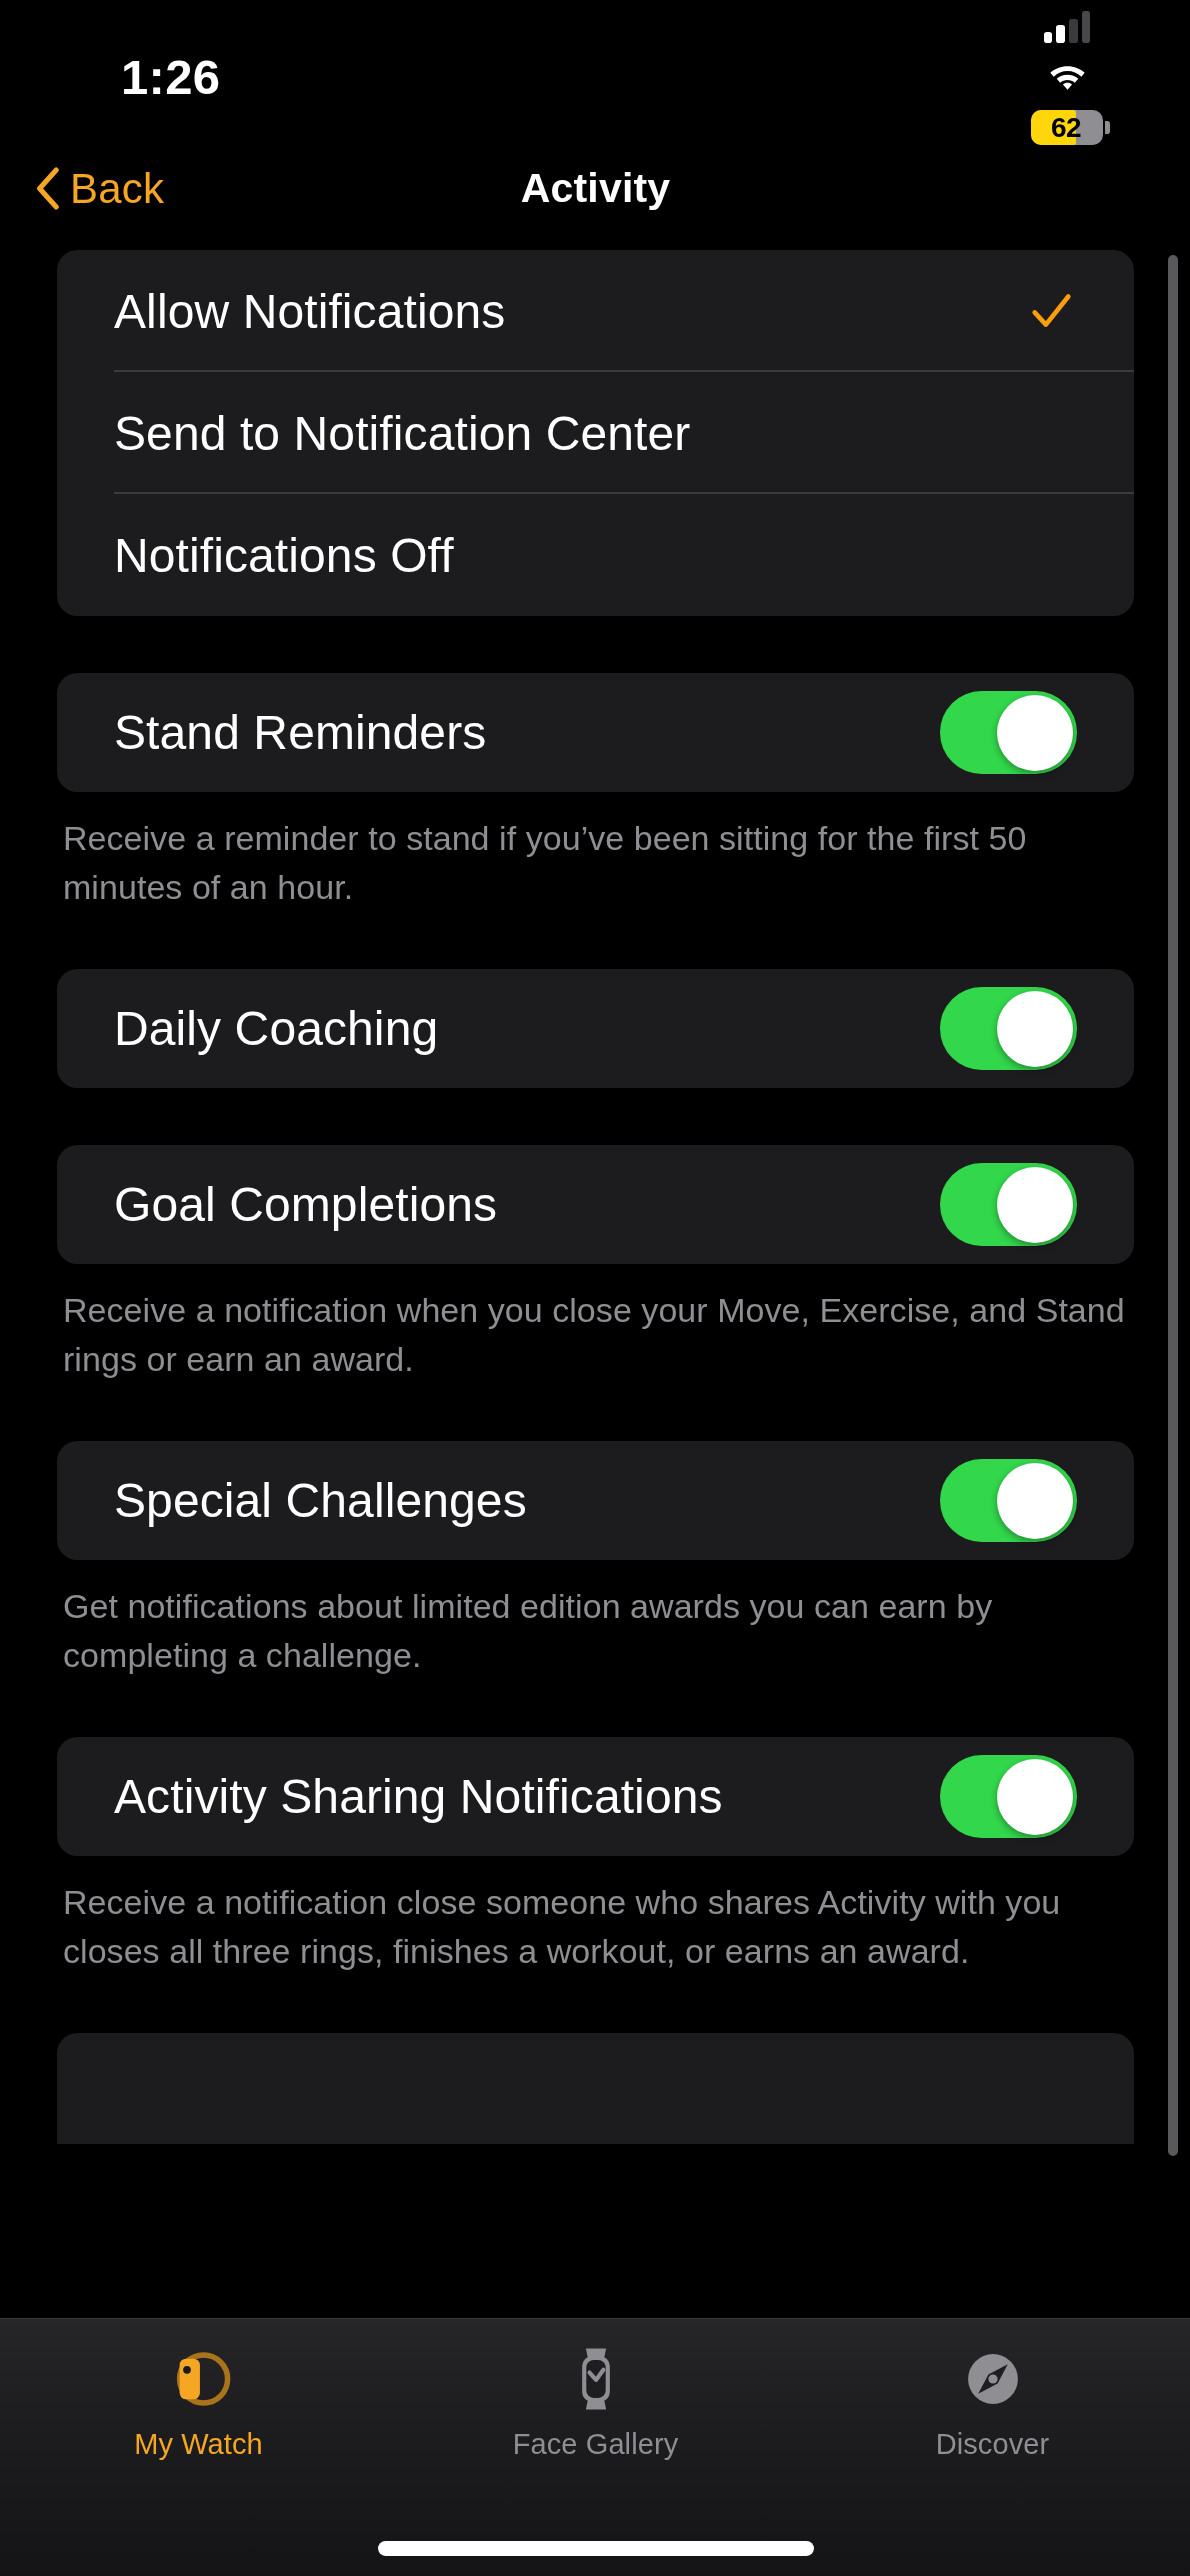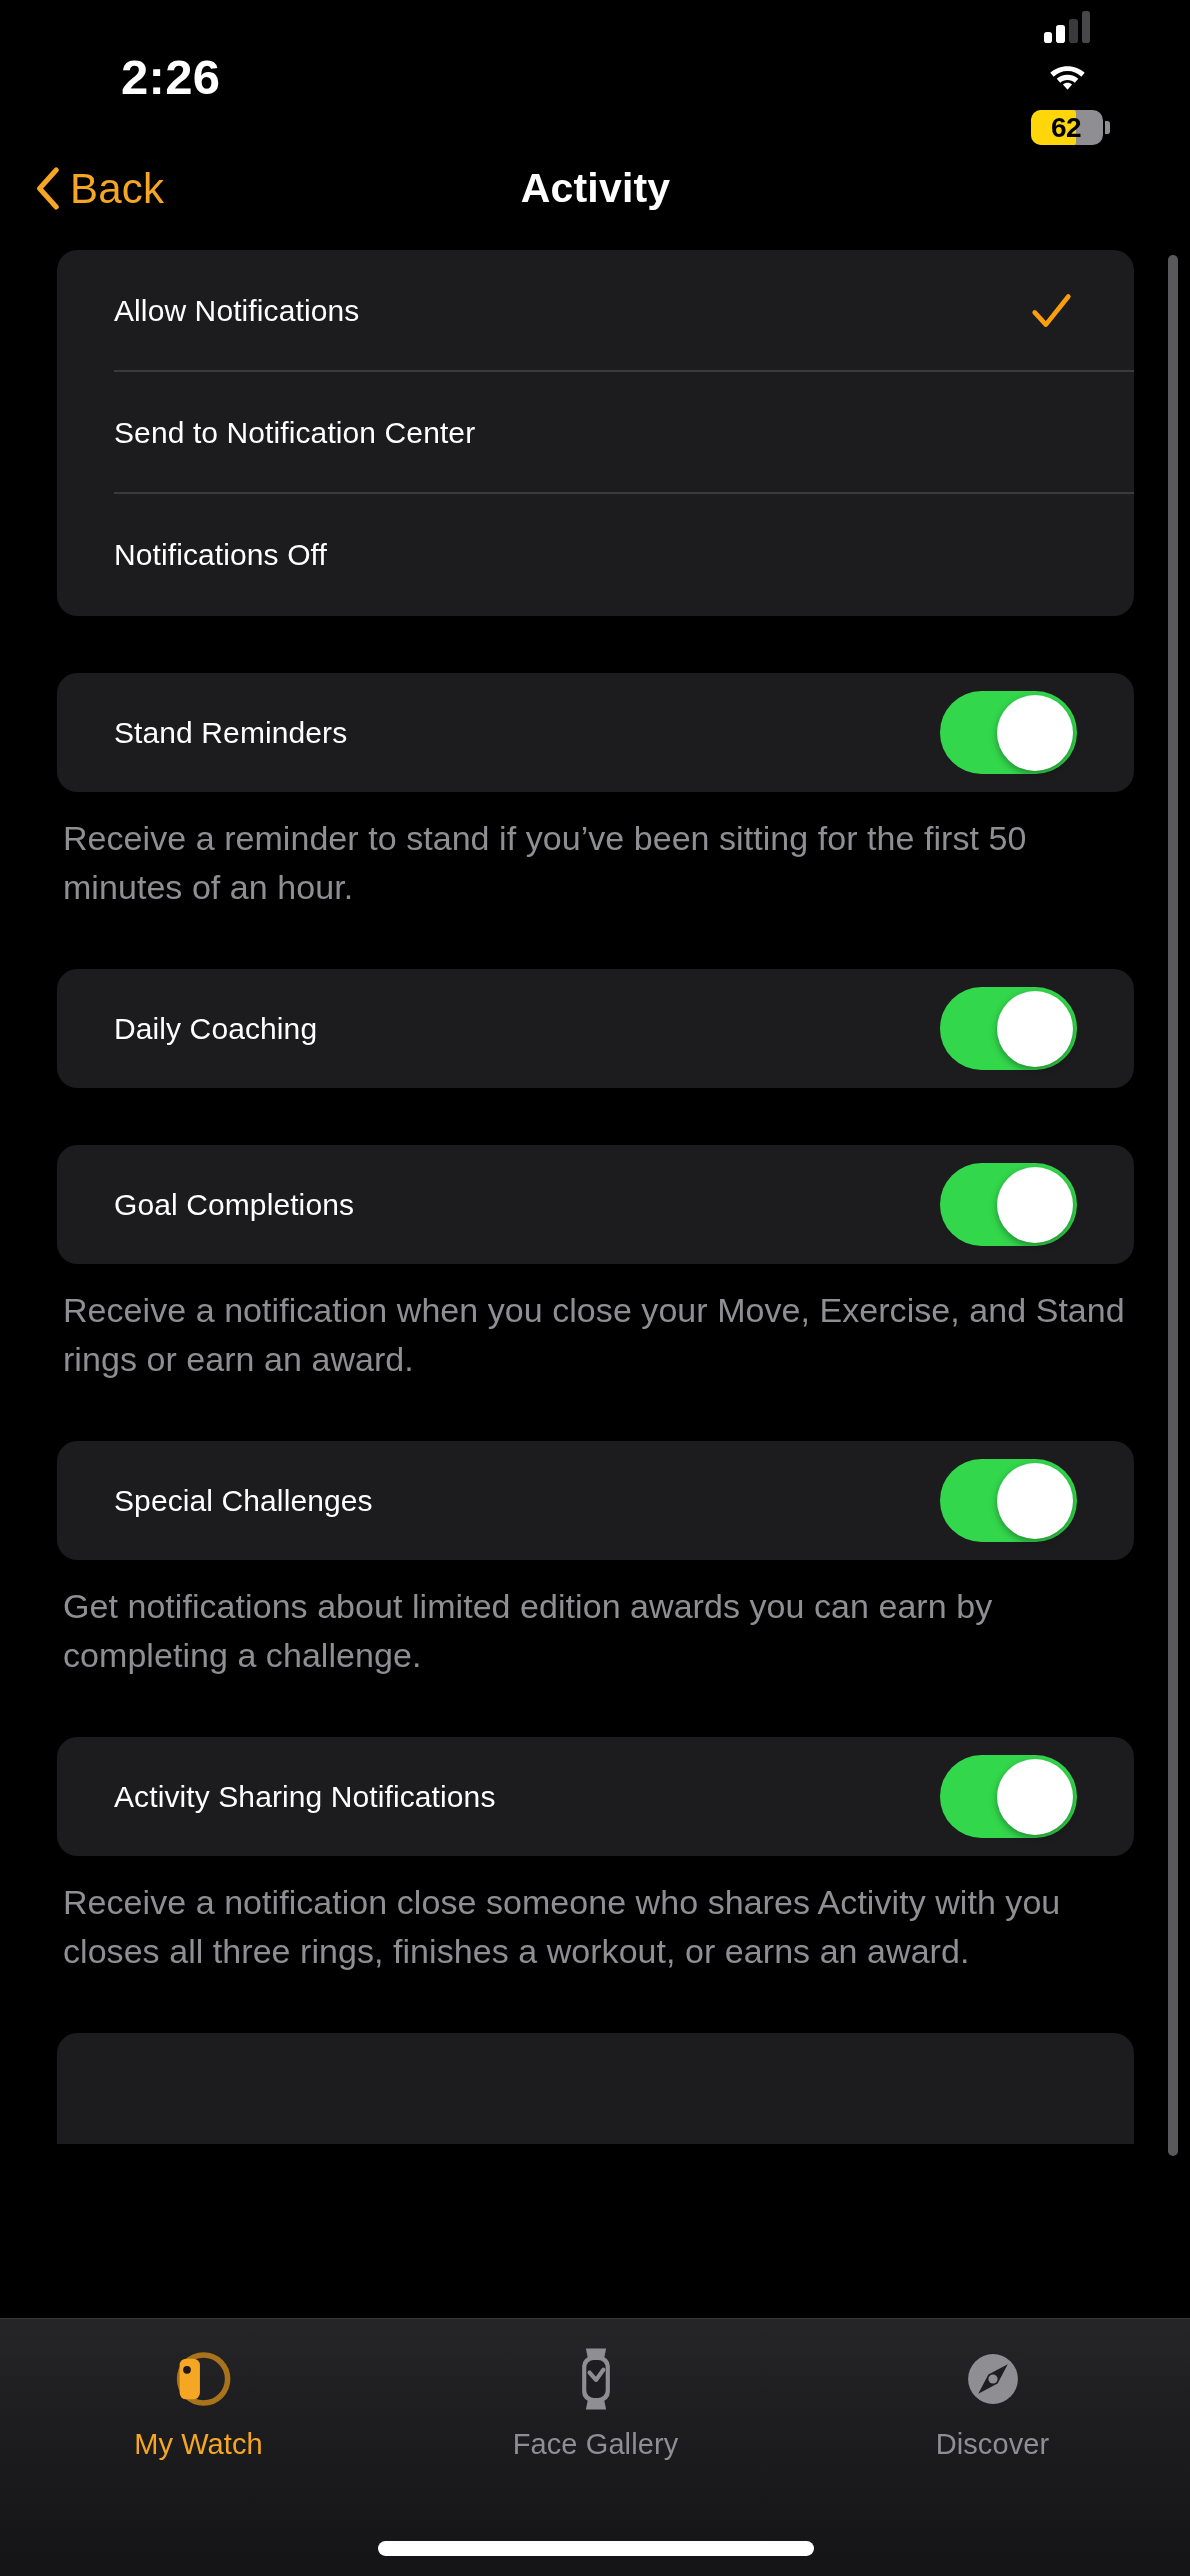--- a/index.html
+++ b/index.html
@@ -136,21 +136,21 @@
     position: relative;
     display:flex;
     align-items:center;
     justify-content: space-between;
     height: 122px;
     padding: 0 57px 0 57px;
     cursor: pointer;
   }
   .row-label {
     color:#fff;
-    font-size: 30px;
+    font-size: 48px;
     letter-spacing: 0.1px;
   }
   .sep {
     position:absolute;
     left: 57px; right: 0; bottom: 0;
     height: 1.9px;
     background: #3A3A3C;
   }
   .check {
     width: 43px; height: 43px;
@@ -245,21 +245,21 @@
     border-radius: 7.4px;
     background: #fff;
   }
 </style>
 </head>
 <body>
 
 <div class="phone">
 
   <div class="status-bar">
-    <div class="status-time">2:26</div>
+    <div class="status-time">1:26</div>
     <div class="status-right">
       <div class="sig-bars">
         <i></i>
           <i></i>
           <i></i>
           <i></i>
       </div>
       <svg class="wifi-icon" viewBox="0 0 42 32">
         <path d="M21 5.5c7.1 0 13.6 2.6 18.5 7l-3.6 4.2C31.8 12.9 26.6 10.7 21 10.7S10.2 12.9 6.1 16.7L2.5 12.5C7.4 8.1 13.9 5.5 21 5.5z" fill="#fff"></path>
         <path d="M21 14.6c4.4 0 8.5 1.6 11.6 4.3l-3.7 4.3c-2.2-1.9-4.9-3-7.9-3s-5.7 1.1-7.9 3l-3.7-4.3c3.1-2.7 7.2-4.3 11.6-4.3z" fill="#fff"></path>

